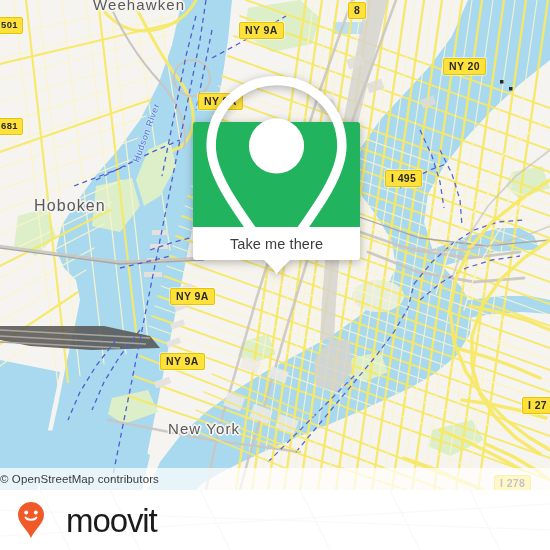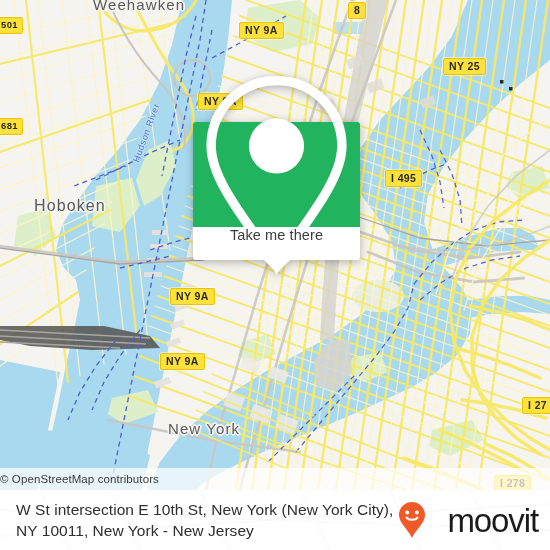--- a/index.html
+++ b/index.html
@@ -58,21 +58,21 @@
   .popup{
     position:absolute;left:193px;top:122px;width:167px;
     filter:drop-shadow(0 2px 4px rgba(0,0,0,.28));
   }
   .popup-head{
     background:#22b35f;height:105px;border-radius:3px 3px 0 0;
     display:flex;align-items:center;justify-content:center;
   }
   .popup-foot{
     background:#ffffff;height:33px;border-radius:0 0 3px 3px;
-    display:flex;align-items:flex-start;justify-content:center;
+    display:flex;align-items:center;justify-content:center;
   }
   .popup-foot .lbl{
     font-size:14.5px;color:#3c3c3c;letter-spacing:.1px;
   }
   .popup-tail{
     position:absolute;left:50%;top:138px;transform:translateX(-50%);
     width:0;height:0;
     border-left:13px solid transparent;
     border-right:13px solid transparent;
     border-top:13px solid #ffffff;
@@ -399,21 +399,21 @@
     <div class="city-label" style="left:93px;top:-4px;font-size:15px;">Weehawken</div>
     <div class="city-label" style="left:34px;top:182px;font-size:16px;margin-top:15px;">Hoboken</div>
     <div class="city-label" style="left:168px;top:420px;font-size:15px;">New York</div>
 
     <div class="river-label" style="left:131px;top:160px;transform:rotate(-70deg);transform-origin:left top;">Hudson River</div>
 
     <div class="shield sm" style="left:-4px;top:17px;">501</div>
     <div class="shield sm" style="left:-4px;top:118px;">681</div>
     <div class="shield" style="left:239px;top:22px;">NY 9A</div>
     <div class="shield" style="left:348px;top:2px;">8</div>
-    <div class="shield" style="left:443px;top:58px;">NY 25</div>
+    <div class="shield" style="left:443px;top:58px;">NY 20</div>
     <div class="shield" style="left:198px;top:93px;">NY 9A</div>
     <div class="shield" style="left:385px;top:170px;">I 495</div>
     <div class="shield" style="left:170px;top:288px;">NY 9A</div>
     <div class="shield" style="left:160px;top:353px;">NY 9A</div>
     <div class="shield" style="left:522px;top:397px;">I 27</div>
     <div class="shield" style="left:494px;top:475px;">I 278</div>
 
     <div class="attribution">
       <span>© OpenStreetMap contributors</span>
     </div>
@@ -439,21 +439,20 @@
           <path d="M110 0 L140 60"></path>
           <path d="M200 0 L230 60"></path>
         <path d="M300 0 L330 60"></path>
           <path d="M390 0 L420 60"></path>
           <path d="M470 0 L500 60"></path>
         <path d="M0 20 L550 40"></path>
           <path d="M0 46 L550 14"></path>
       </g>
     </svg>
 
-    <div class="footer-title">W St intersection E 10th St, New York (New York City), NY 10011, New York - New Jersey</div>
 
     <div class="brand">
       <svg width="30" height="38" viewBox="0 0 30 38">
         <path d="M15 1 C7.8 1 2 6.8 2 14 C2 22 11 28 15 37 C19 28 28 22 28 14 C28 6.8 22.2 1 15 1 Z" fill="#ef5a28"></path>
         <circle cx="10.2" cy="11.5" r="1.9" fill="#ffffff"></circle>
         <circle cx="19.8" cy="11.5" r="1.9" fill="#ffffff"></circle>
         <path d="M9.6 16.6 C11.6 19.4 18.4 19.4 20.4 16.6" fill="none" stroke="#ffffff" stroke-width="2" stroke-linecap="round"></path>
       </svg>
       <span class="brand-word">moovit</span>
     </div>

